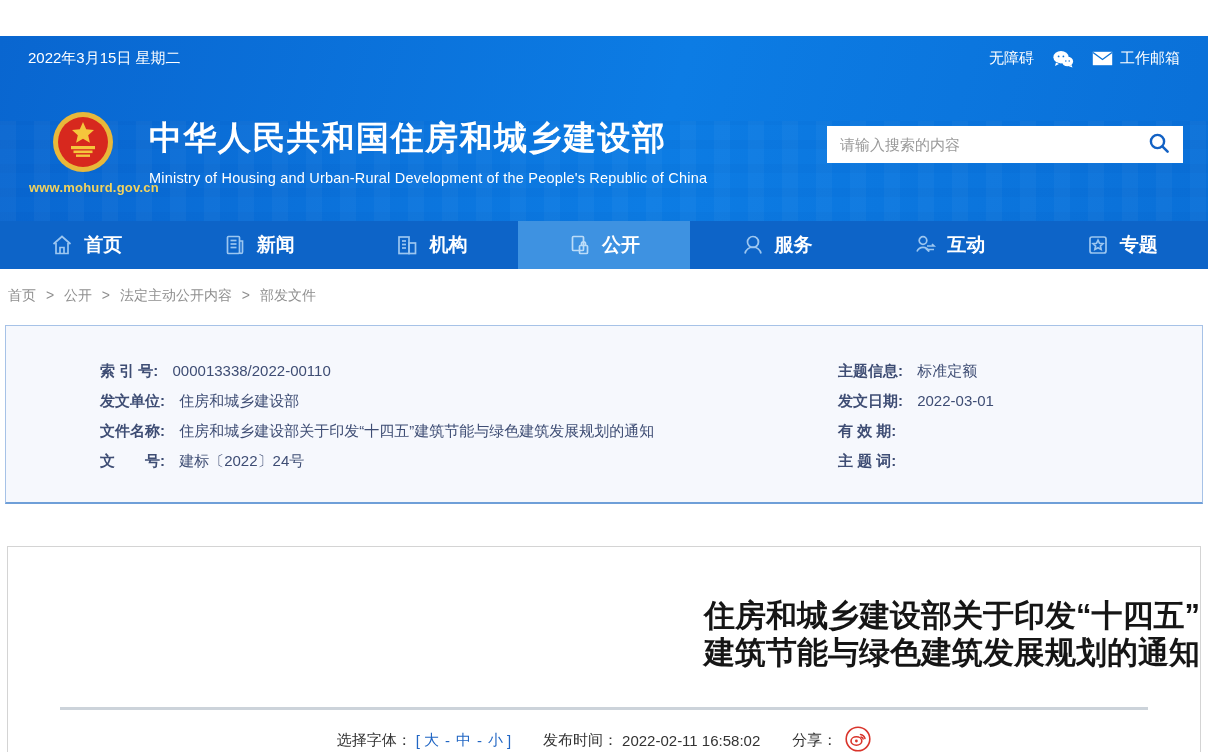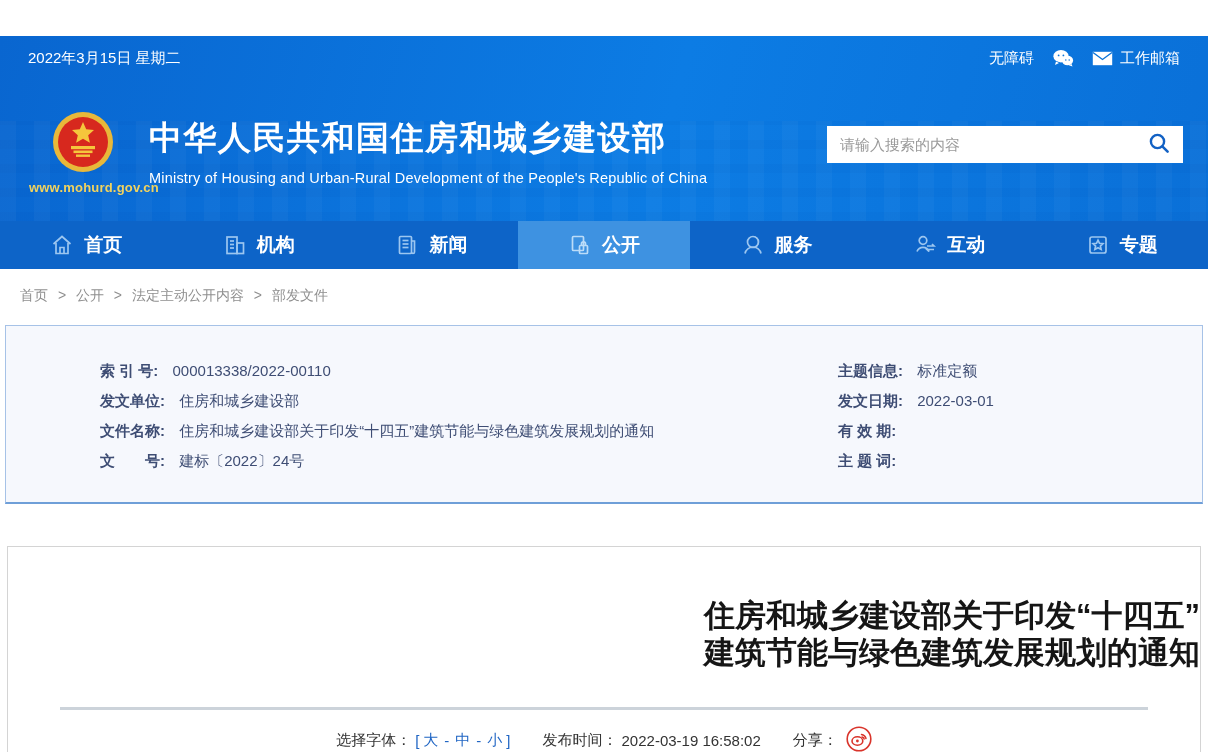--- a/index.html
+++ b/index.html
@@ -8,21 +8,21 @@
 
   
   .masthead { position:relative; background:linear-gradient(105deg,#0966d0 0%,#0c7ce4 55%,#0a70d8 100%);margin-top:36px; }
   .masthead-bg { position:absolute; left:0; right:0; bottom:0; height:100px; pointer-events:none; opacity:.55;
     background-image:
       repeating-linear-gradient(90deg, rgba(255,255,255,.055) 0 16px, rgba(255,255,255,0) 16px 34px),
       repeating-linear-gradient(0deg, rgba(0,45,130,.07) 0 9px, rgba(0,45,130,0) 9px 24px); }
 
   .topbar { position:relative; height:44px; display:flex; justify-content:space-between; align-items:center;
             padding:0 28px; color:#fff; font-size:15px; z-index:2; }
-  .topbar-right { display:flex; align-items:flex-start; gap:18px; }
+  .topbar-right { display:flex; align-items:flex-end; gap:18px; }
   .toplink { color:#fff; cursor:pointer; text-decoration:none; display:flex; align-items:center; gap:7px; }
 
   .header-row { position:relative; height:141px; display:flex; align-items:flex-start; padding:0 15px; z-index:2; }
   .emblem-wrap { width:108px; text-align:center; margin-left:14px; padding-top:30px; }
   .site-url { color:#f2d35e; font-size:13px; font-weight:bold; margin-top:2px; letter-spacing:.2px; }
   .titles { margin-left:12px; color:#fff; padding-top:36px; }
   .site-title { font-size:33px; font-weight:bold; letter-spacing:1.5px; }
   .site-subtitle { font-size:14.5px; margin-top:9px; font-weight:normal; letter-spacing:.2px; }
 
   .search-box { position:absolute; right:25px; top:46px; width:356px; height:37px; background:#fff;
@@ -33,21 +33,21 @@
   .search-btn { background:none; border:none; cursor:pointer; display:flex; align-items:center; }
 
   
   .nav { display:flex; background:#0d64c8; height:48px; }
   .nav-item { flex:1; display:flex; align-items:center; justify-content:center; gap:10px;
               color:#fff; font-size:19px; font-weight:bold; cursor:pointer; }
   .nav-item.active { background:#3e92e1; }
   .nav-icon { display:flex; align-items:center; }
 
   
-  .breadcrumb { padding:18px 10px 12px 20px; font-size:14px; color:#8f8f8f; }
+  .breadcrumb { padding:18px 10px 12px 8px; font-size:14px; color:#8f8f8f; }
   .crumb { color:#8f8f8f; cursor:pointer; text-decoration:none; }
   .crumb-sep { margin:0 6px; color:#8f8f8f; }
 
   
   .doc-info { margin:8px 5px 0; background:#f6f8fd; border:1px solid #a6c2e7; border-bottom:2px solid #6f9fd8;
               padding:30px 12px 26px; display:flex; color:#3e4d74; font-size:15px; }
   .doc-col-left { flex:1; padding-left:82px; }
   .doc-col-right { width:352px; padding-right:10px; }
   .info-row { line-height:30px; white-space:nowrap; }
   .info-label { font-weight:bold; }
@@ -141,40 +141,40 @@
           <path d="M3.5 11 L12 3.5 L20.5 11"></path>
           <path d="M6 10 V20.5 H18 V10"></path>
           <path d="M10 20.5 V14.5 H14 V20.5"></path>
         </svg>
     </span>
     <span>首页</span>
   </div>
   <div class="nav-item">
     <span class="nav-icon">
       <svg width="24" height="24" viewBox="0 0 24 24" fill="none" stroke="#9cc6f0" stroke-width="1.7">
+          <rect x="4.5" y="3.5" width="12" height="17" rx="1"></rect>
+          <line x1="7.5" y1="7.5" x2="13.5" y2="7.5"></line>
+          <line x1="7.5" y1="11" x2="13.5" y2="11"></line>
+          <line x1="7.5" y1="14.5" x2="13.5" y2="14.5"></line>
+          <path d="M16.5 8 H19.5 V19 a1.5 1.5 0 0 1 -3 0"></path>
+        </svg>
+    </span>
+    <span>新闻</span>
+  </div>
+  <div class="nav-item">
+    <span class="nav-icon">
+      <svg width="24" height="24" viewBox="0 0 24 24" fill="none" stroke="#9cc6f0" stroke-width="1.7">
           <rect x="4" y="4" width="10" height="16.5"></rect>
           <rect x="14" y="10" width="6.5" height="10.5"></rect>
           <line x1="7" y1="8" x2="11" y2="8"></line>
           <line x1="7" y1="11.5" x2="11" y2="11.5"></line>
           <line x1="7" y1="15" x2="11" y2="15"></line>
         </svg>
     </span>
     <span>机构</span>
-  </div>
-  <div class="nav-item">
-    <span class="nav-icon">
-      <svg width="24" height="24" viewBox="0 0 24 24" fill="none" stroke="#9cc6f0" stroke-width="1.7">
-          <rect x="4.5" y="3.5" width="12" height="17" rx="1"></rect>
-          <line x1="7.5" y1="7.5" x2="13.5" y2="7.5"></line>
-          <line x1="7.5" y1="11" x2="13.5" y2="11"></line>
-          <line x1="7.5" y1="14.5" x2="13.5" y2="14.5"></line>
-          <path d="M16.5 8 H19.5 V19 a1.5 1.5 0 0 1 -3 0"></path>
-        </svg>
-    </span>
-    <span>新闻</span>
   </div>
   <div class="nav-item active">
     <span class="nav-icon">
       <svg width="24" height="24" viewBox="0 0 24 24" fill="none" stroke="#bcdcf8" stroke-width="1.7">
           <rect x="4.5" y="3.5" width="11" height="14" rx="1"></rect>
           <rect x="11.5" y="12.5" width="8" height="8" rx="1"></rect>
           <path d="M13.5 12.5 V10.8 a2 2 0 0 1 4 0 V12.5"></path>
         </svg>
     </span>
     <span>公开</span>
@@ -271,21 +271,21 @@
       <span class="blue-link">[</span>
       <a class="blue-link">大</a>
       <span class="size-sep">-</span>
       <a class="blue-link">中</a>
       <span class="size-sep">-</span>
       <a class="blue-link">小</a>
       <span class="blue-link">]</span>
     </span>
     <span class="meta-group">
       <span>发布时间：</span>
-      <span>2022-03-19 16:58:02</span>
+      <span>2022-02-11 16:58:02</span>
     </span>
     <span class="meta-group">
       <span>分享：</span>
       <button class="share-icon-btn">
         <span>
           <svg width="26" height="26" viewBox="0 0 26 26">
               <circle cx="13" cy="13" r="11.8" fill="none" stroke="#d9342b" stroke-width="1.6"></circle>
               <ellipse cx="11.4" cy="15" rx="5.4" ry="4.2" fill="none" stroke="#d9342b" stroke-width="1.6"></ellipse>
               <circle cx="11.4" cy="15" r="1.4" fill="#d9342b"></circle>
               <path d="M15.5 8.5 a5.5 5.5 0 0 1 4.5 4" fill="none" stroke="#d9342b" stroke-width="1.5" stroke-linecap="round"></path>

